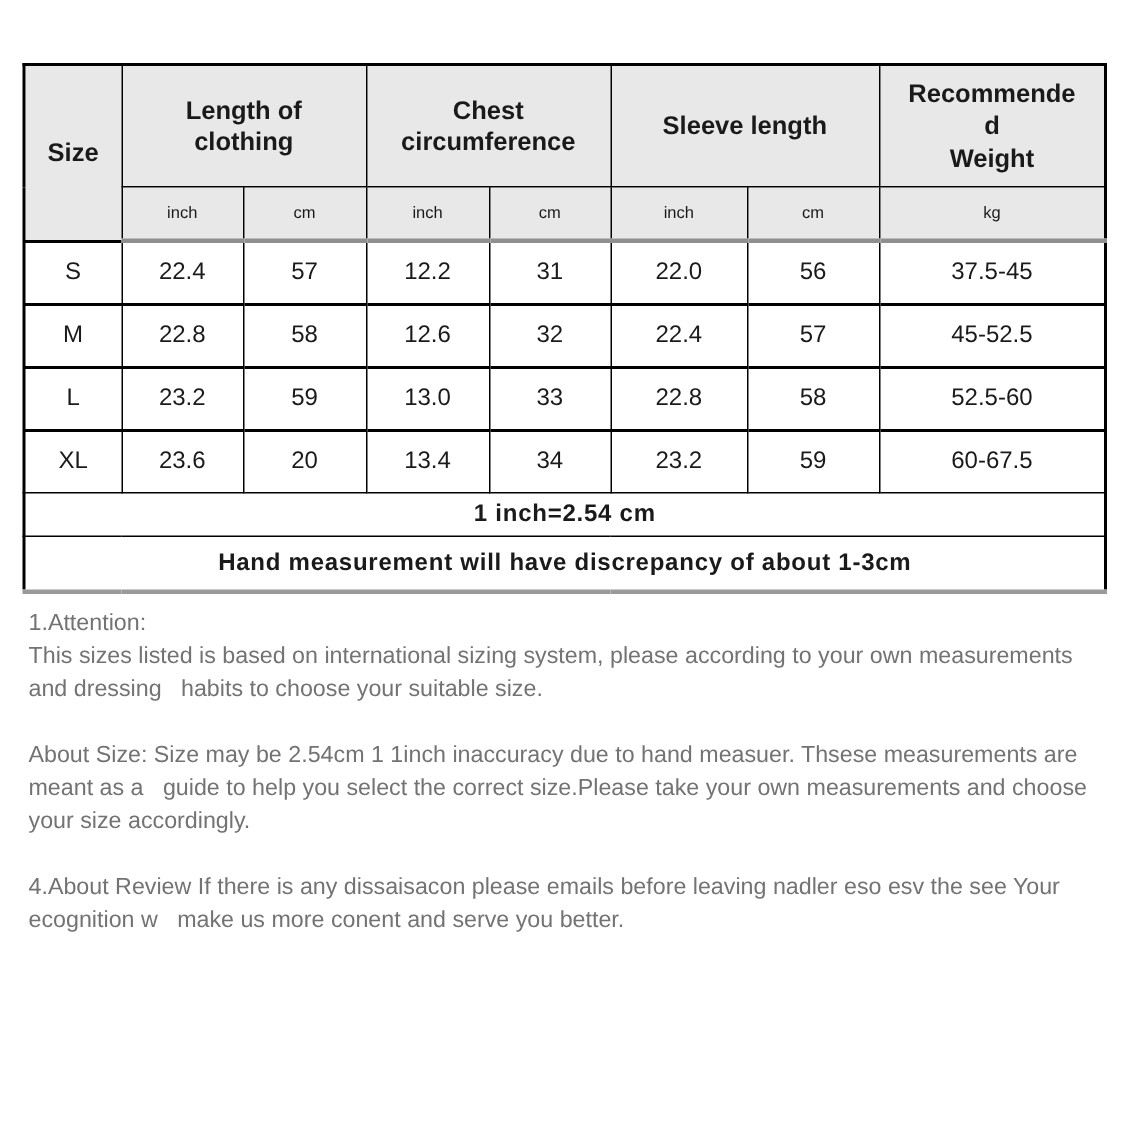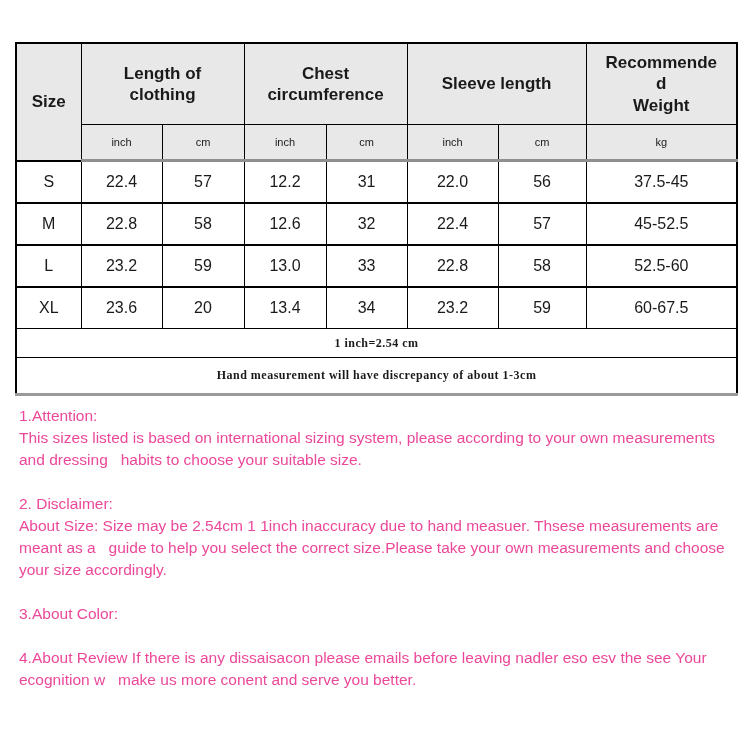--- a/index.html
+++ b/index.html
@@ -46,32 +46,32 @@
     height: 34px;
     border-bottom: 3px solid #8f8f8f;
   }
   tbody tr.data-row { height: 42px; }
   tbody tr.data-row td { font-size: 16px; border-top-width: 2px; }
   td.sz-s  { font-size: 19px; }
   td.sz-m  { font-size: 19px; }
   td.sz-l  { font-size: 15px; }
   td.sz-xl { font-size: 14px; }
   tr.note-row td {
-    font-family: Liberation Serif, serif;
+    font-family: Liberation Sans, sans-serif;
     font-weight: bold;
-    font-size: 12px;
+    font-size: 16px;
     letter-spacing: 0.5px;
   }
   tr.note-inch td { height: 28px; }
   tr.note-hand td { height: 35px; }
   .sections {
     margin: 9px 1px 0 4px;
     font-size: 15.5px;
     line-height: 22px;
-    color: #ec4899;
+    color: #737373;
   }
   .section { margin: 0 0 22px 0; }
   .section .sec-heading,
   .section .sec-body {
     white-space: pre-wrap;
   }
 </style>
 </head>
 <body>
 
@@ -159,25 +159,23 @@
       </tr>
     </tbody>
   </table>
 
   <div class="sections">
     <div class="section">
       <div class="sec-heading">1.Attention:</div>
       <div class="sec-body">This sizes listed is based on international sizing system, please according to your own measurements and dressing   habits to choose your suitable size.</div>
     </div>
     <div class="section">
-      <div class="sec-heading">2. Disclaimer:</div>
       <div class="sec-body">About Size: Size may be 2.54cm 1 1inch inaccuracy due to hand measuer. Thsese measurements are meant as a   guide to help you select the correct size.Please take your own measurements and choose your size accordingly.</div>
     </div>
     <div class="section">
-      <div class="sec-heading">3.About Color:</div>
     </div>
     <div class="section">
       <div class="sec-heading"></div>
       <div class="sec-body">4.About Review If there is any dissaisacon please emails before leaving nadler eso esv the see Your ecognition w   make us more conent and serve you better.</div>
     </div>
   </div>
 
 </div>
 
 </body></html>

